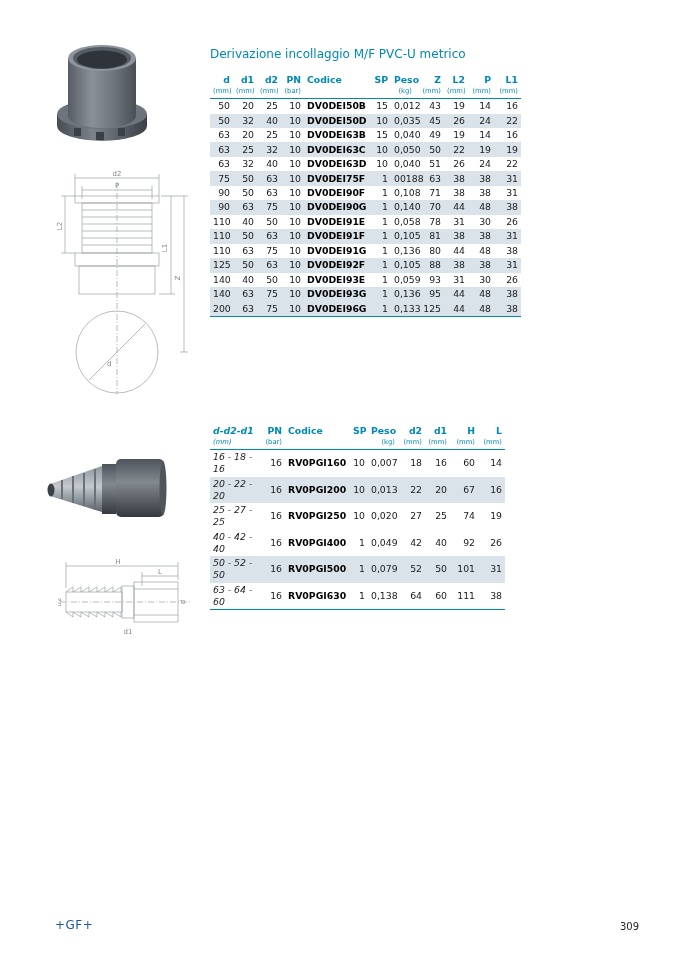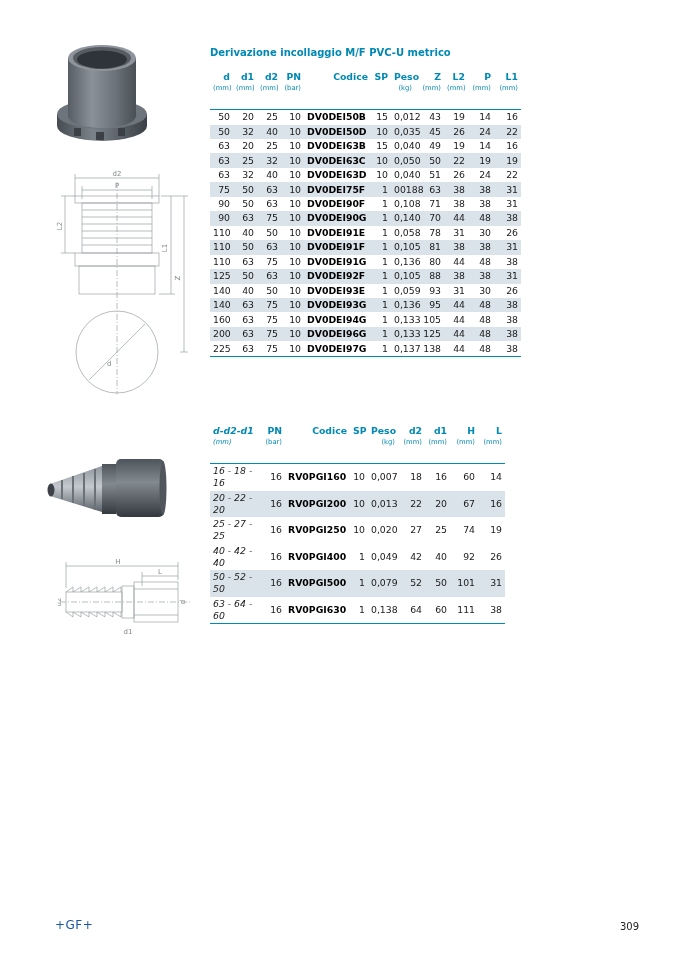--- a/index.html
+++ b/index.html
@@ -1,31 +1,31 @@
 <!DOCTYPE html>
 <html style="--accent: #0089b4; --hl: #d9e3e9; --logo: #1c57a5;"><head>
 <meta charset="utf-8">
 <style>
   :root { --accent:#0089b4; --hl:#d9e3e9; --logo:#1c57a5; }
   * { margin:0; padding:0; }
   body { background:#e8e8e8; font-family:"DejaVu Sans","Liberation Sans",sans-serif; }
   .page { position:relative; width:677px; height:958px; background:#ffffff; overflow:hidden; }
 
-  .section-title { color:var(--accent); font-weight:bold; font-size:10px; margin-bottom:10px; }
+  .section-title { color:var(--accent); font-weight:normal; font-size:12px; margin-bottom:10px; }
 
   table { border-collapse:collapse; table-layout:fixed; }
   #t1 { width:311px; } #t2 { width:295px; }
   th, td { box-sizing:border-box; padding:1.2px 3px; font-size:9.3px; line-height:1.3; text-align:right; }
   thead th { color:var(--accent); font-weight:bold; padding-top:3px; }
-  thead tr.units th { font-weight:normal; font-size:6.8px; padding-top:0; padding-bottom:16px; border-bottom:1px solid var(--accent); }
+  thead tr.units th { font-weight:normal; font-size:6.8px; padding-top:0; padding-bottom:2px; border-bottom:1px solid var(--accent); }
   tbody td { color:#1a1a1a; }
   tbody tr.hl td { background:var(--hl); }
   tbody tr:last-child td { border-bottom:1px solid var(--accent); }
   td.codice { text-align:left; font-weight:bold; color:#000; }
-  th.codice-h { text-align:right; }
+  th.codice-h { text-align:left; }
   #t2 .col0 { text-align:left;font-style:italic; }
 
   #t1 .col0{width:23px}#t1 .col1{width:24px}#t1 .col2{width:24px}#t1 .col3{width:23px}
   #t1 .col4{width:67px}#t1 .col5{width:20px}#t1 .col6{width:24px}#t1 .col7{width:29px}
   #t1 .col8{width:24px}#t1 .col9{width:26px}#t1 .col10{width:27px}
   #t2 .col0{width:52px}#t2 .col1{width:23px}#t2 .col2{width:65px}#t2 .col3{width:18px}
   #t2 .col4{width:30px}#t2 .col5{width:27px}#t2 .col6{width:25px}#t2 .col7{width:28px}#t2 .col8{width:27px}
 
   .block1 { position:absolute; left:210px; top:47px; width:311px; }
   .block2 { position:absolute; left:210px; top:422px; width:295px; }
@@ -322,55 +322,29 @@
             <td class="col2">75</td>
             <td class="col3">10</td>
             <td class="col4 codice">DV0DEI93G</td>
             <td class="col5">1</td>
             <td class="col6">0,136</td>
             <td class="col7">95</td>
             <td class="col8">44</td>
             <td class="col9">48</td>
             <td class="col10">38</td>
           </tr>
-          <tr>
-            <td class="col0">160</td>
-            <td class="col1">63</td>
-            <td class="col2">75</td>
-            <td class="col3">10</td>
-            <td class="col4 codice">DV0DEI94G</td>
-            <td class="col5">1</td>
-            <td class="col6">0,133</td>
-            <td class="col7">105</td>
-            <td class="col8">44</td>
-            <td class="col9">48</td>
-            <td class="col10">38</td>
-          </tr>
           <tr class="hl">
             <td class="col0">200</td>
             <td class="col1">63</td>
             <td class="col2">75</td>
             <td class="col3">10</td>
             <td class="col4 codice">DV0DEI96G</td>
             <td class="col5">1</td>
             <td class="col6">0,133</td>
             <td class="col7">125</td>
-            <td class="col8">44</td>
-            <td class="col9">48</td>
-            <td class="col10">38</td>
-          </tr>
-          <tr>
-            <td class="col0">225</td>
-            <td class="col1">63</td>
-            <td class="col2">75</td>
-            <td class="col3">10</td>
-            <td class="col4 codice">DV0DEI97G</td>
-            <td class="col5">1</td>
-            <td class="col6">0,137</td>
-            <td class="col7">138</td>
             <td class="col8">44</td>
             <td class="col9">48</td>
             <td class="col10">38</td>
           </tr>
         </tbody>
       </table>
   </div>
 
   <div class="photo2">
     <svg width="122" height="92" viewBox="0 0 122 92">

